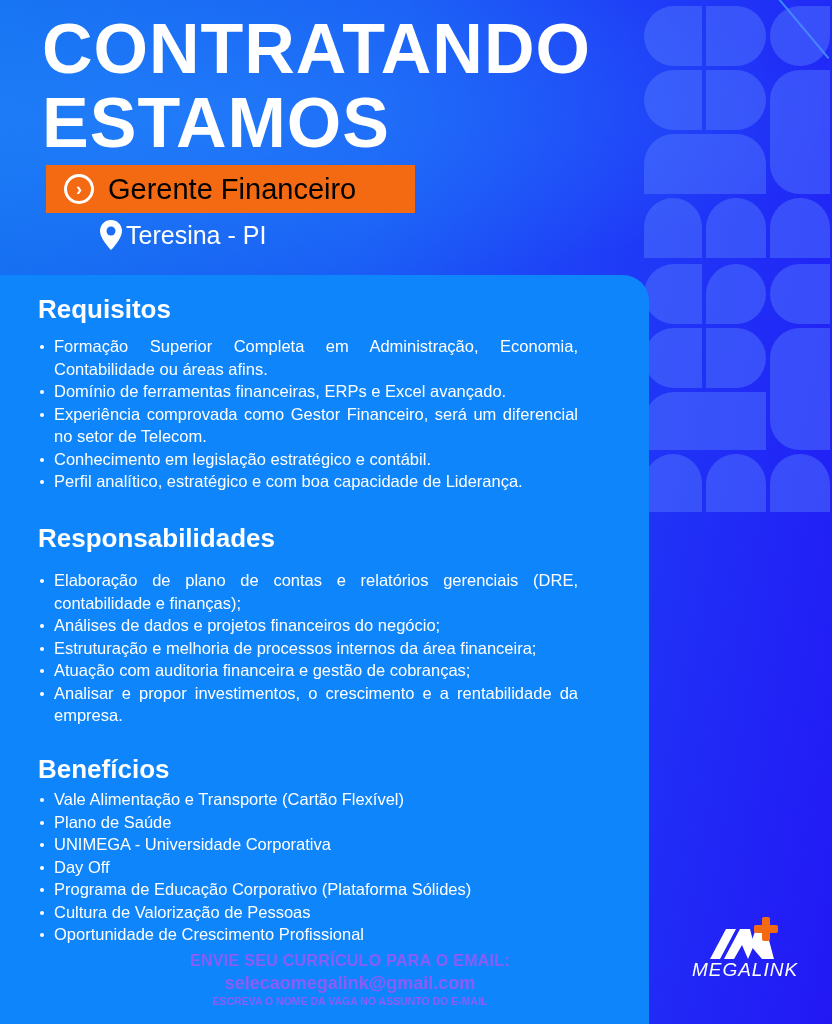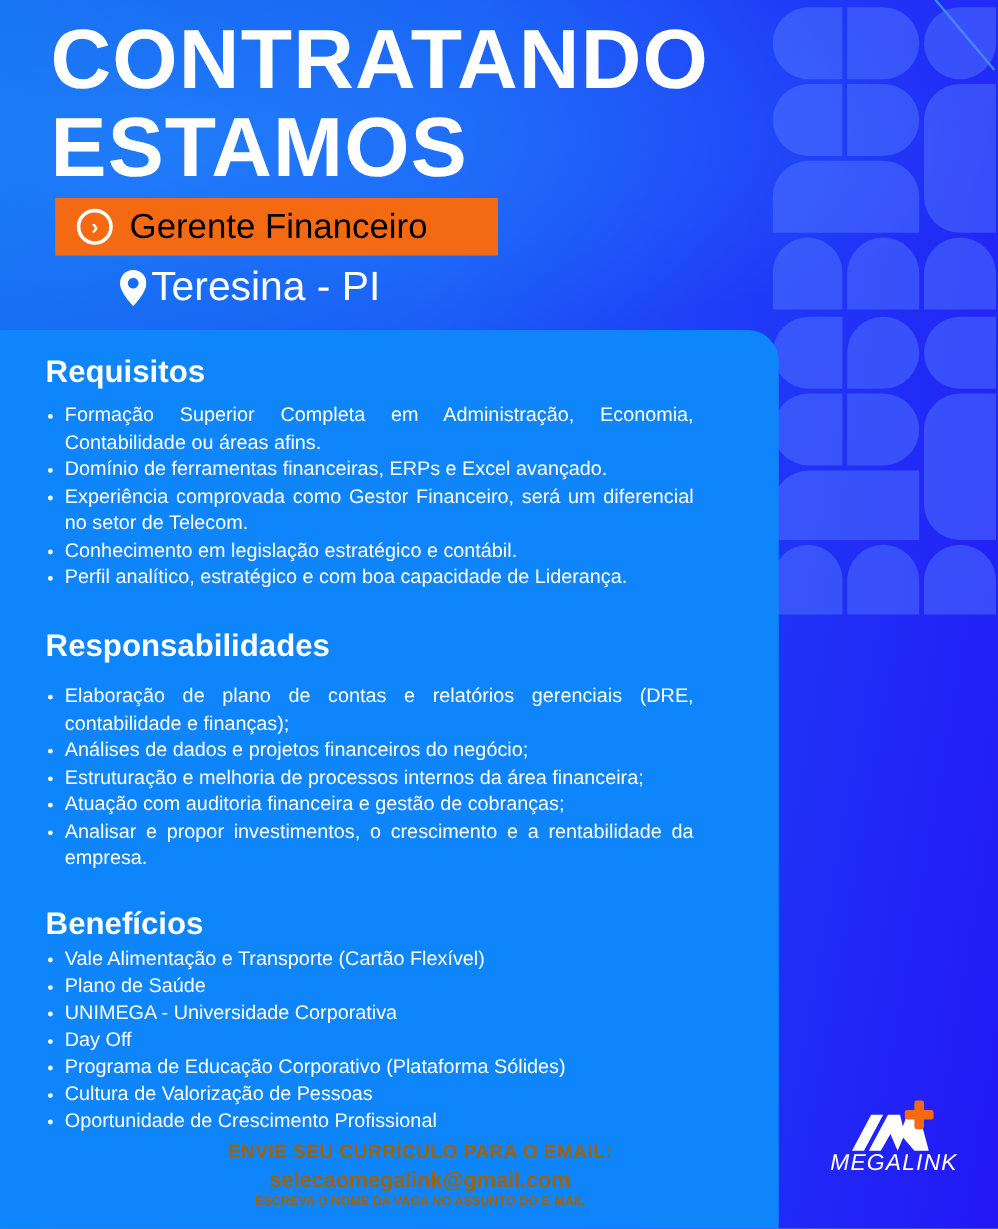--- a/index.html
+++ b/index.html
@@ -27,39 +27,39 @@
   .role-badge {
     position:absolute; left:46px; top:165px; width:369px; height:48px;
     background:#f46a12; display:flex; align-items:center; box-sizing:border-box; padding-left:18px;
   }
   .role-icon {
     width:30px; height:30px; border:3px solid #fff; border-radius:50%; box-sizing:border-box;
     display:flex; align-items:center; justify-content:center; color:#fff; font-weight:bold; font-size:18px;
     margin-right:14px;
   }
   .role-label { color:#000000; font-weight:normal; font-size:29px; }
-  .location { position:absolute; left:100px; top:220px; display:flex; align-items:center; color:#fff; font-size:34px; }
+  .location { position:absolute; left:100px; top:220px; display:flex; align-items:center; color:#fff; font-size:25px; }
   .location svg { margin-right:4px; }
 
   .panel {
     position:absolute; left:0; top:275px; width:649px; height:749px;
     background:#0f85fb; border-top-right-radius:26px;
   }
   .section-title {
     position:absolute; left:38px; color:#fff; font-weight:bold; font-size:26px;
   }
   ul.items {
     position:absolute; left:38px; width:540px; margin:0; padding:0; list-style:none;
     color:#fff; font-size:16.5px; line-height:22.5px;
   }
   ul.items li { position:relative; padding-left:16px; text-align:justify; }
   ul.items li::before {
     content:""; position:absolute; left:2px; top:10px; width:4px; height:4px; border-radius:50%; background:#fff;
   }
-  .cta { position:absolute; left:160px; width:380px; text-align:center; color:#a16207; font-weight:bold; }
+  .cta { position:absolute; left:160px; width:380px; text-align:center; color:#8b5cf6; font-weight:bold; }
   .cta1 { top:952px; font-size:16px; letter-spacing:.3px; }
   .cta2 { top:973px; font-size:18px; }
   .cta3 { top:995px; font-size:10.5px; }
 
   .logo { position:absolute; left:670px; top:915px; width:150px; height:70px; }
   .logo-text { position:absolute; left:0; top:44px; width:150px; text-align:center; color:#fff; font-weight:normal; font-size:19px; letter-spacing:1px; font-style:italic; }
 </style>
 </head>
 <body>
 

